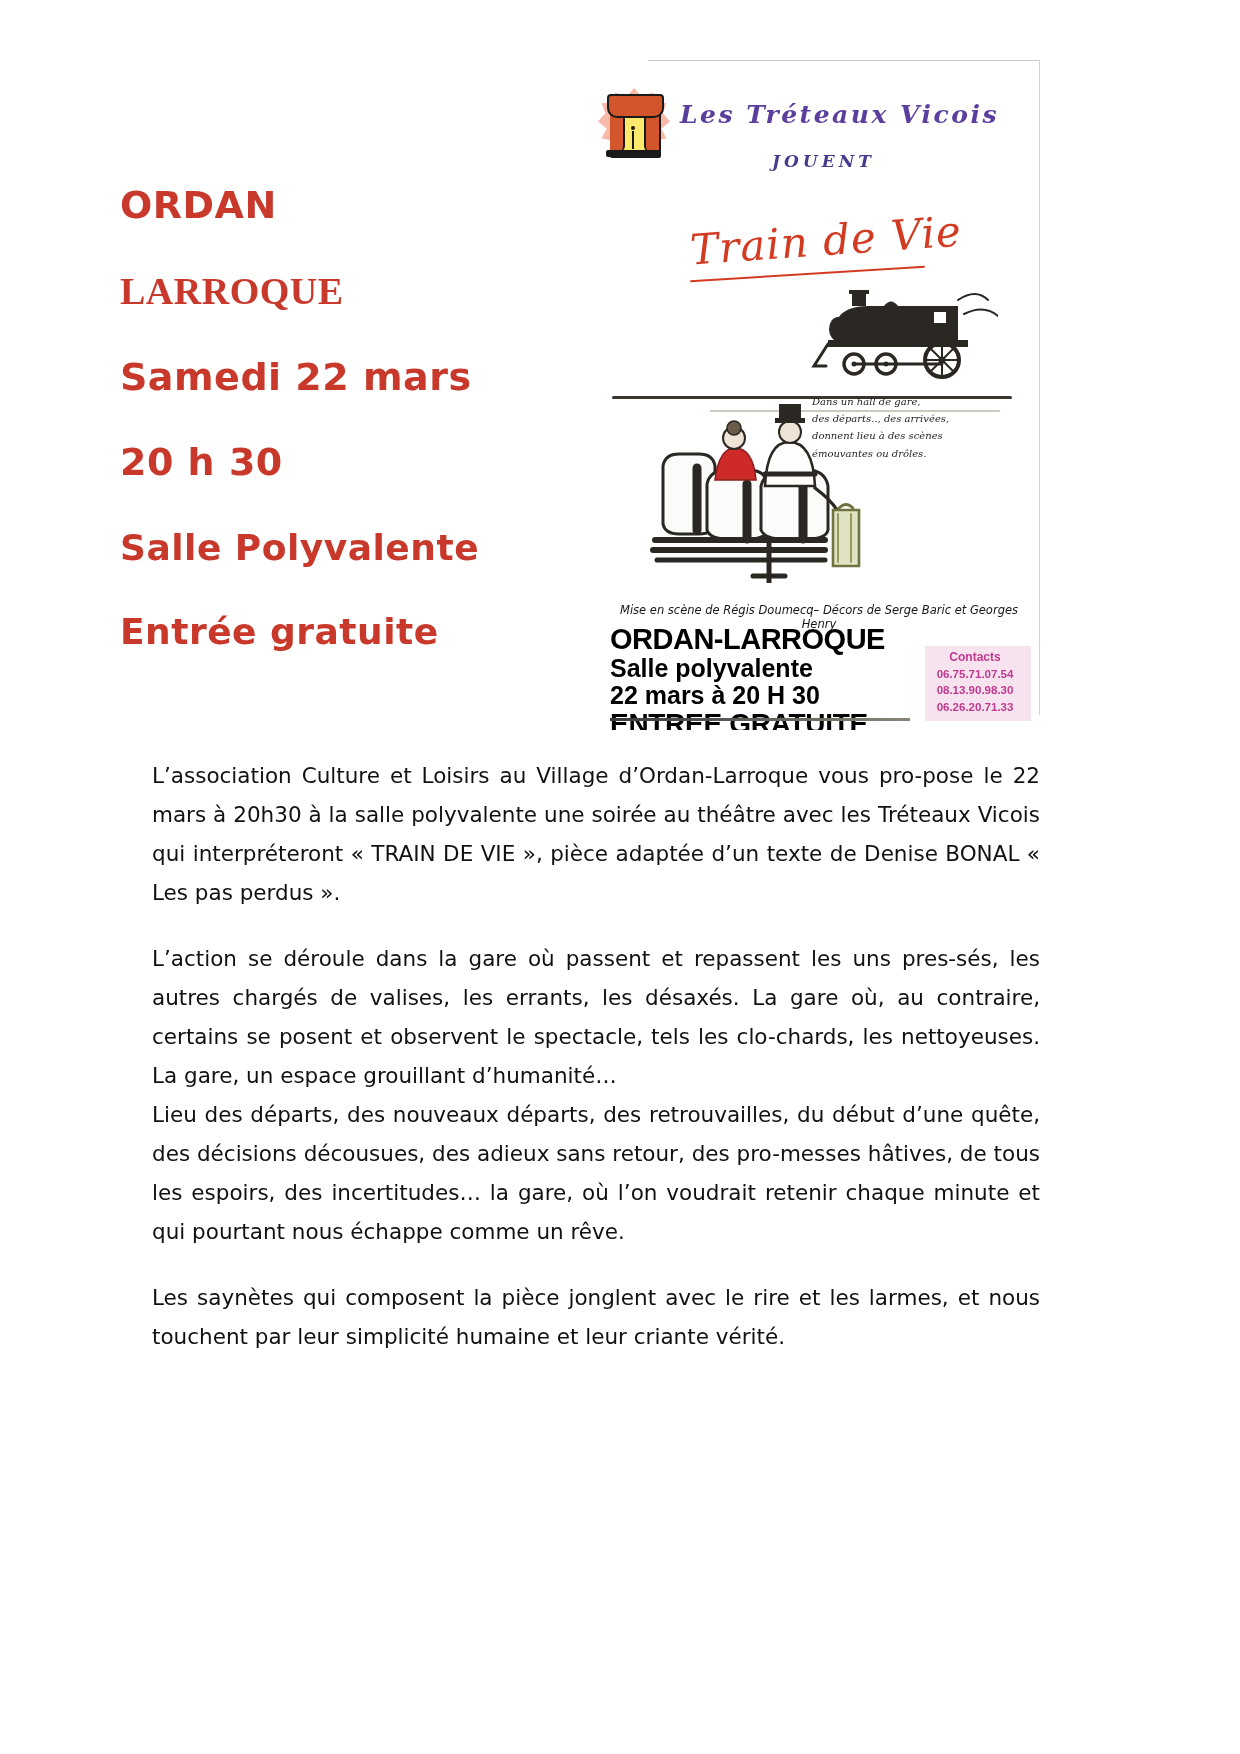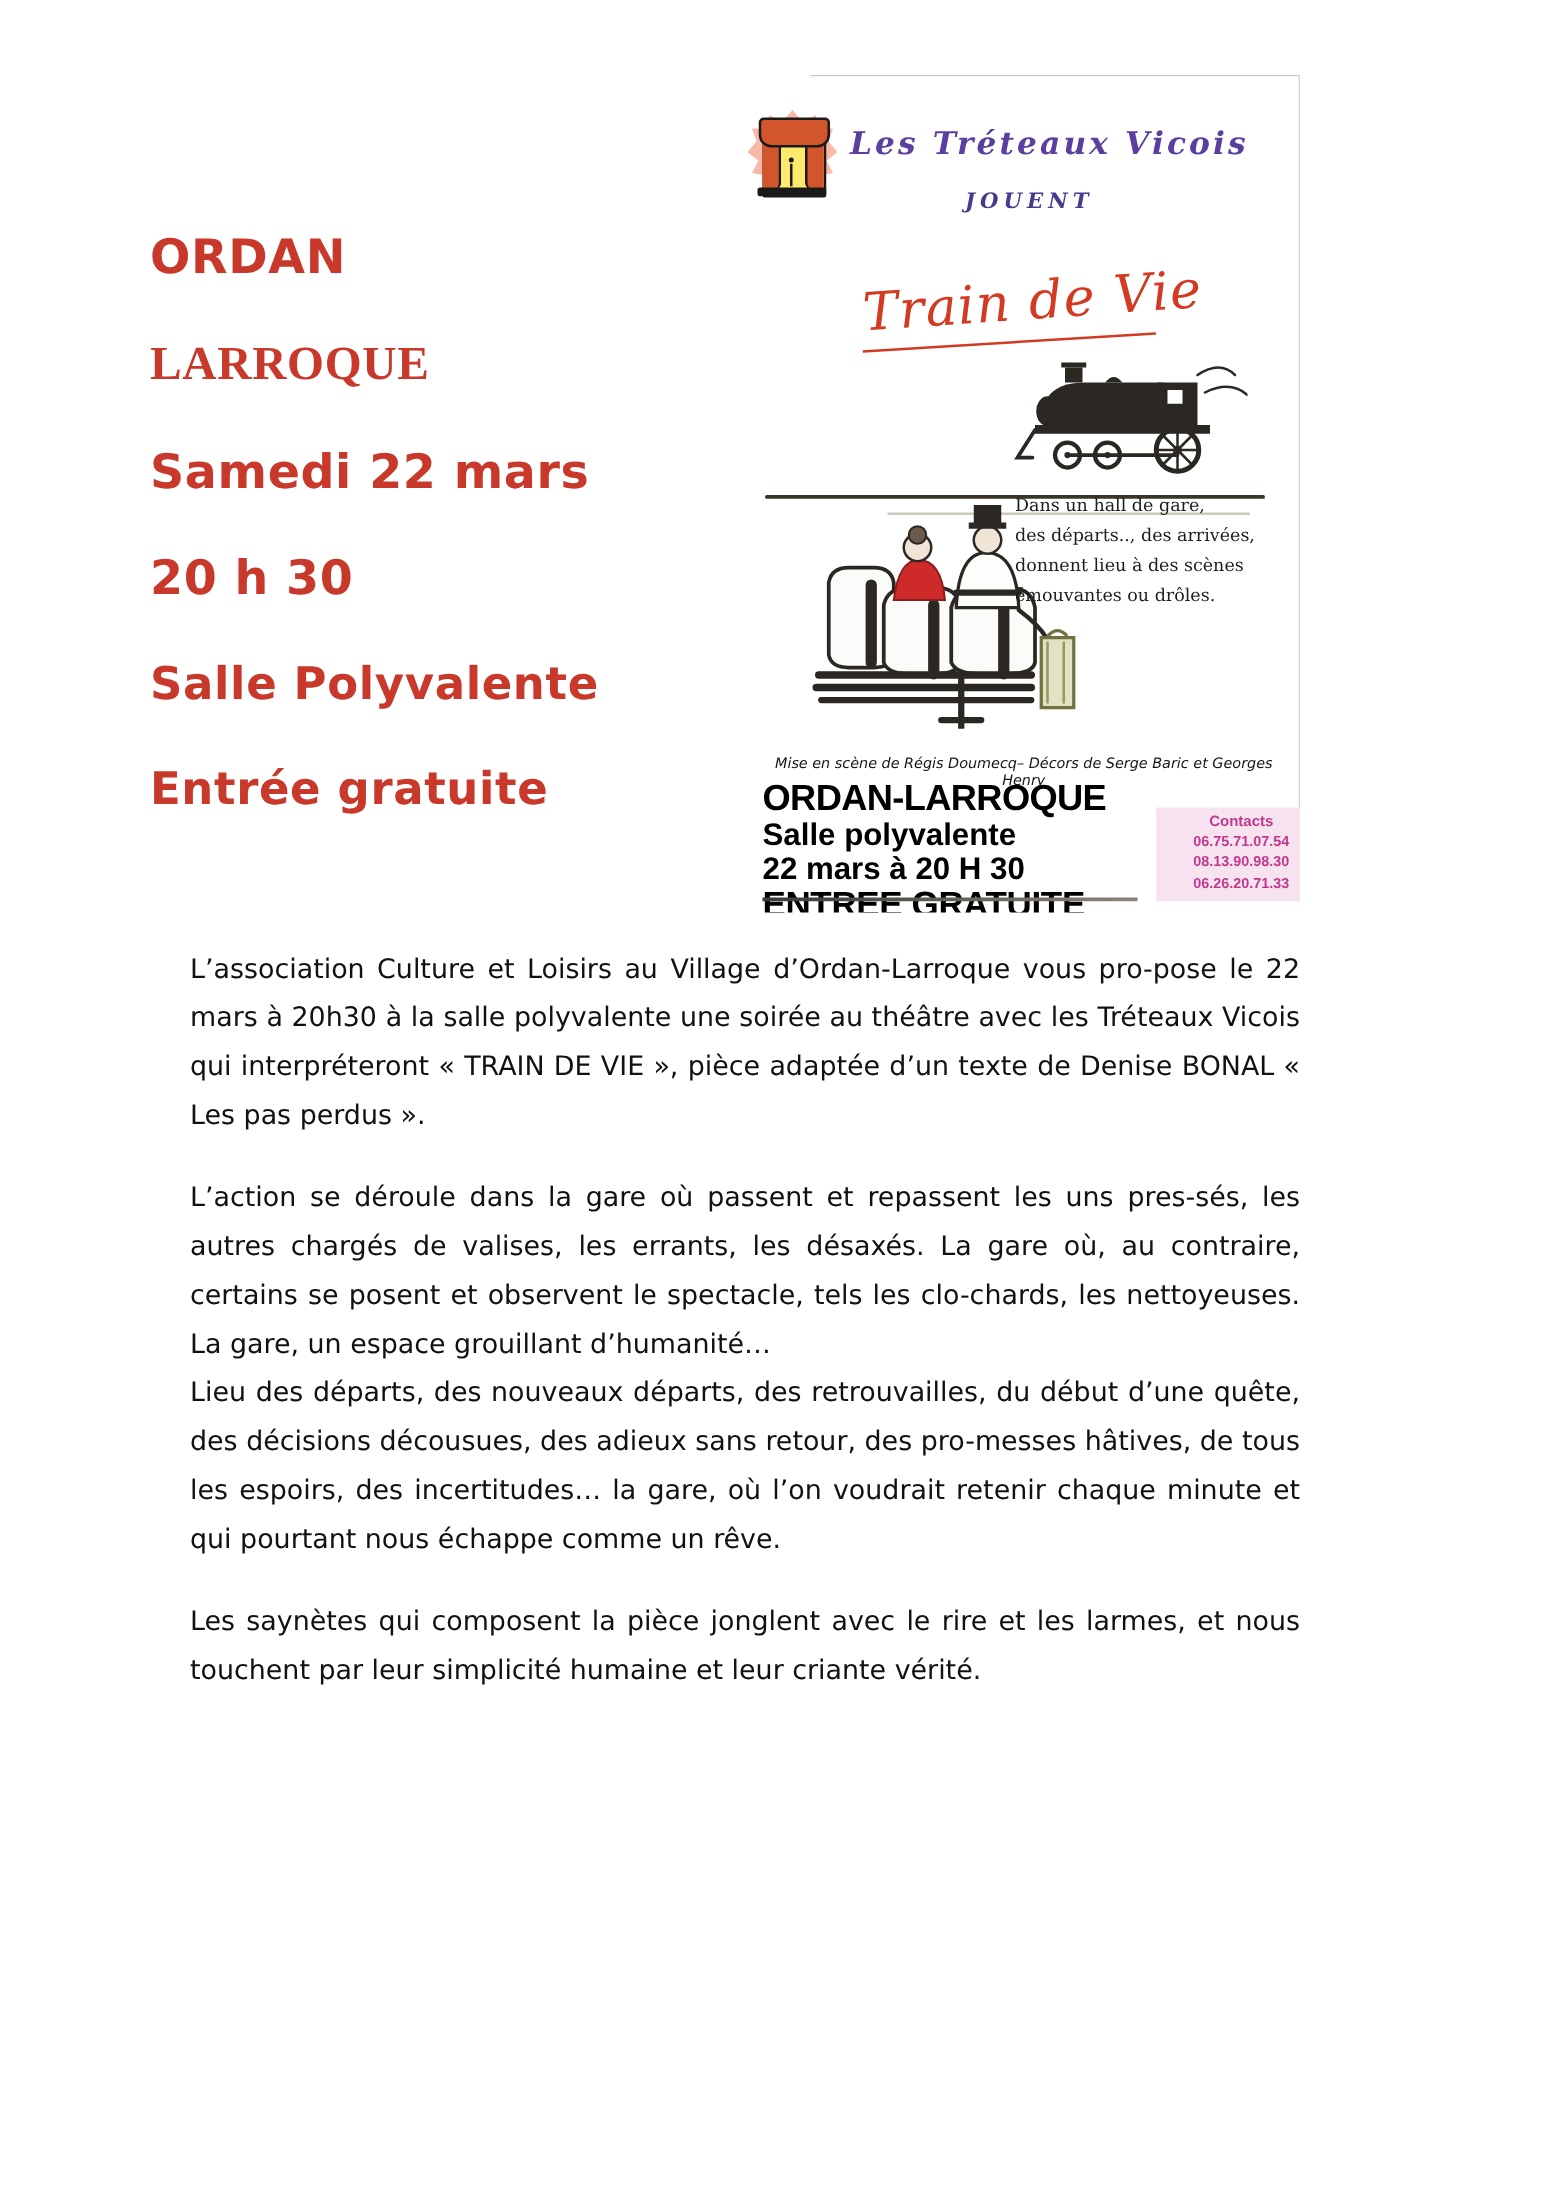--- a/index.html
+++ b/index.html
@@ -227,21 +227,22 @@
     width: 270px;
     height: 195px;
   }
 
   .poster-desc {
     position: absolute;
     left: 222px;
     top: 335px;
     width: 228px;
     font-family: "DejaVu Serif", serif;
-    font-size: 14px;
+    font-style: italic;
+    font-size: 10px;
     line-height: 1.72;
     color: #1d1d1d;
   }
 
   .cast-block {
     position: absolute;
     left: 14px;
     top: 480px;
     width: 420px;
     font-family: "DejaVu Sans", sans-serif;
@@ -290,21 +291,21 @@
     height: 3px;
     background: linear-gradient(to right, #3a3a3a, #8a8578);
   }
 
   .contacts-box {
     position: absolute;
     left: 335px;
     top: 588px;
     width: 100px;
     background: #f7e3ef;
-    padding: 4px 6px 6px 18px;
+    padding: 4px 6px 6px 0;
     text-align: center;
   }
   .contacts-title {
     font-family: "Liberation Sans", sans-serif;
     font-weight: 700;
     font-size: 12px;
     color: #c0398f;
     margin-bottom: 2px;
   }
   .contacts-num {

